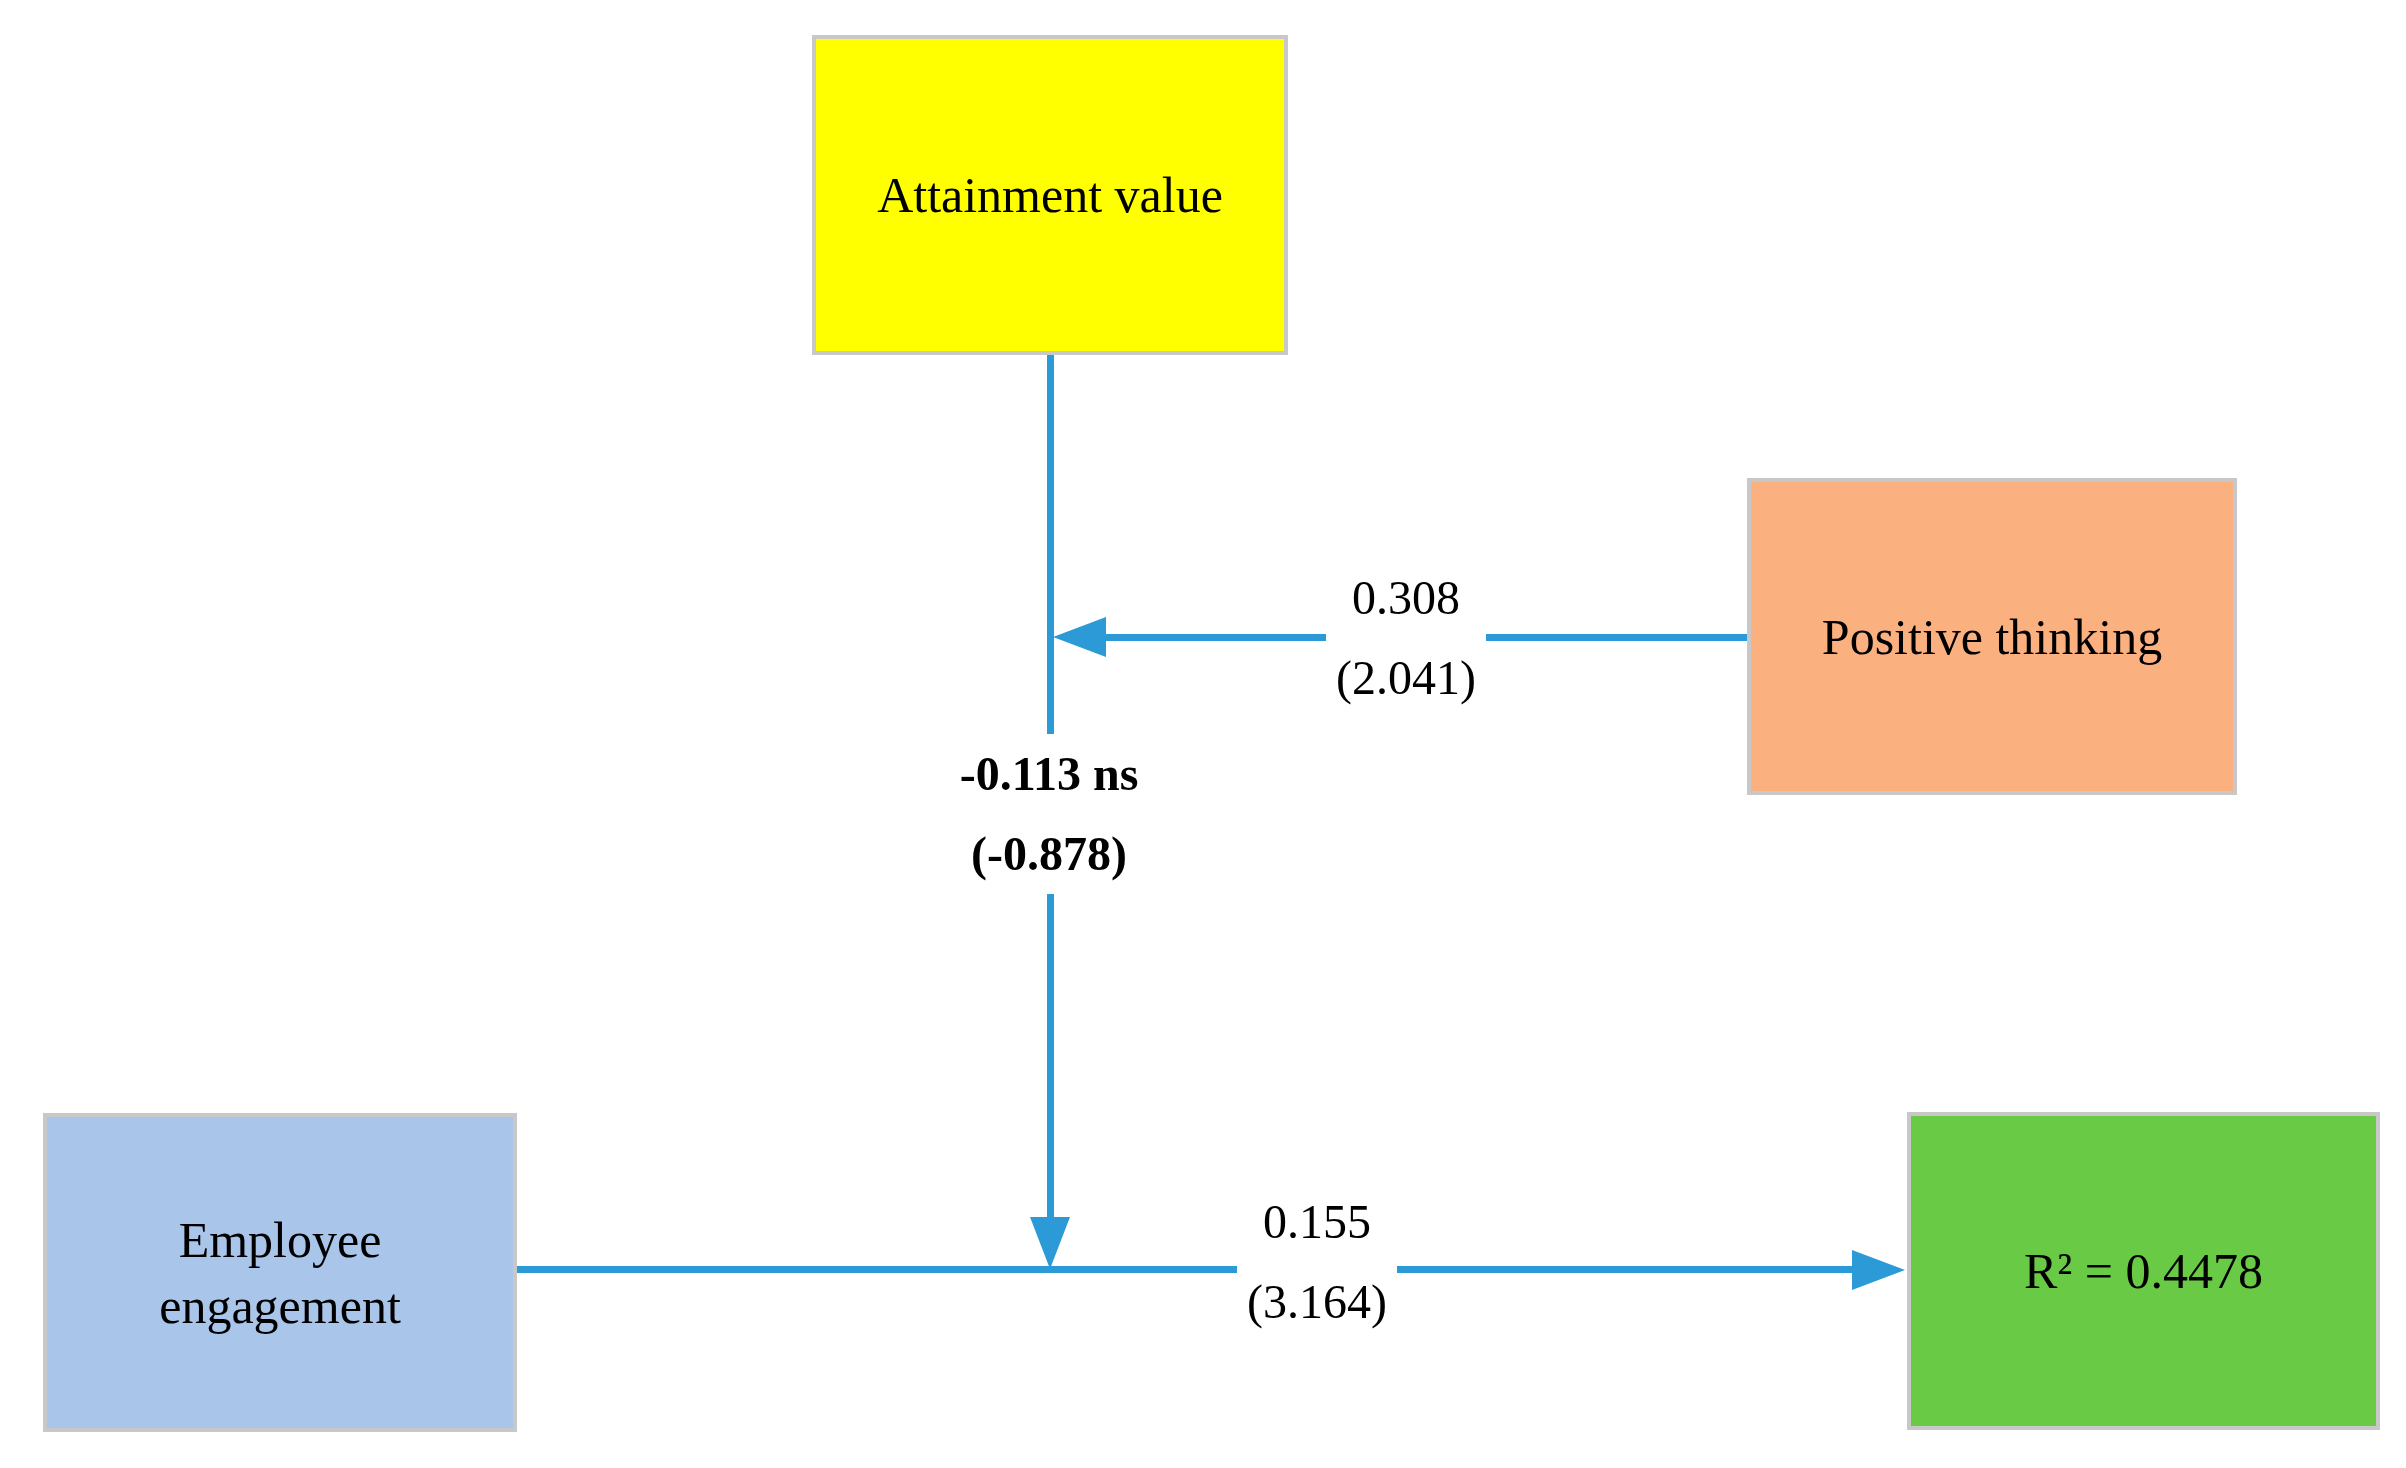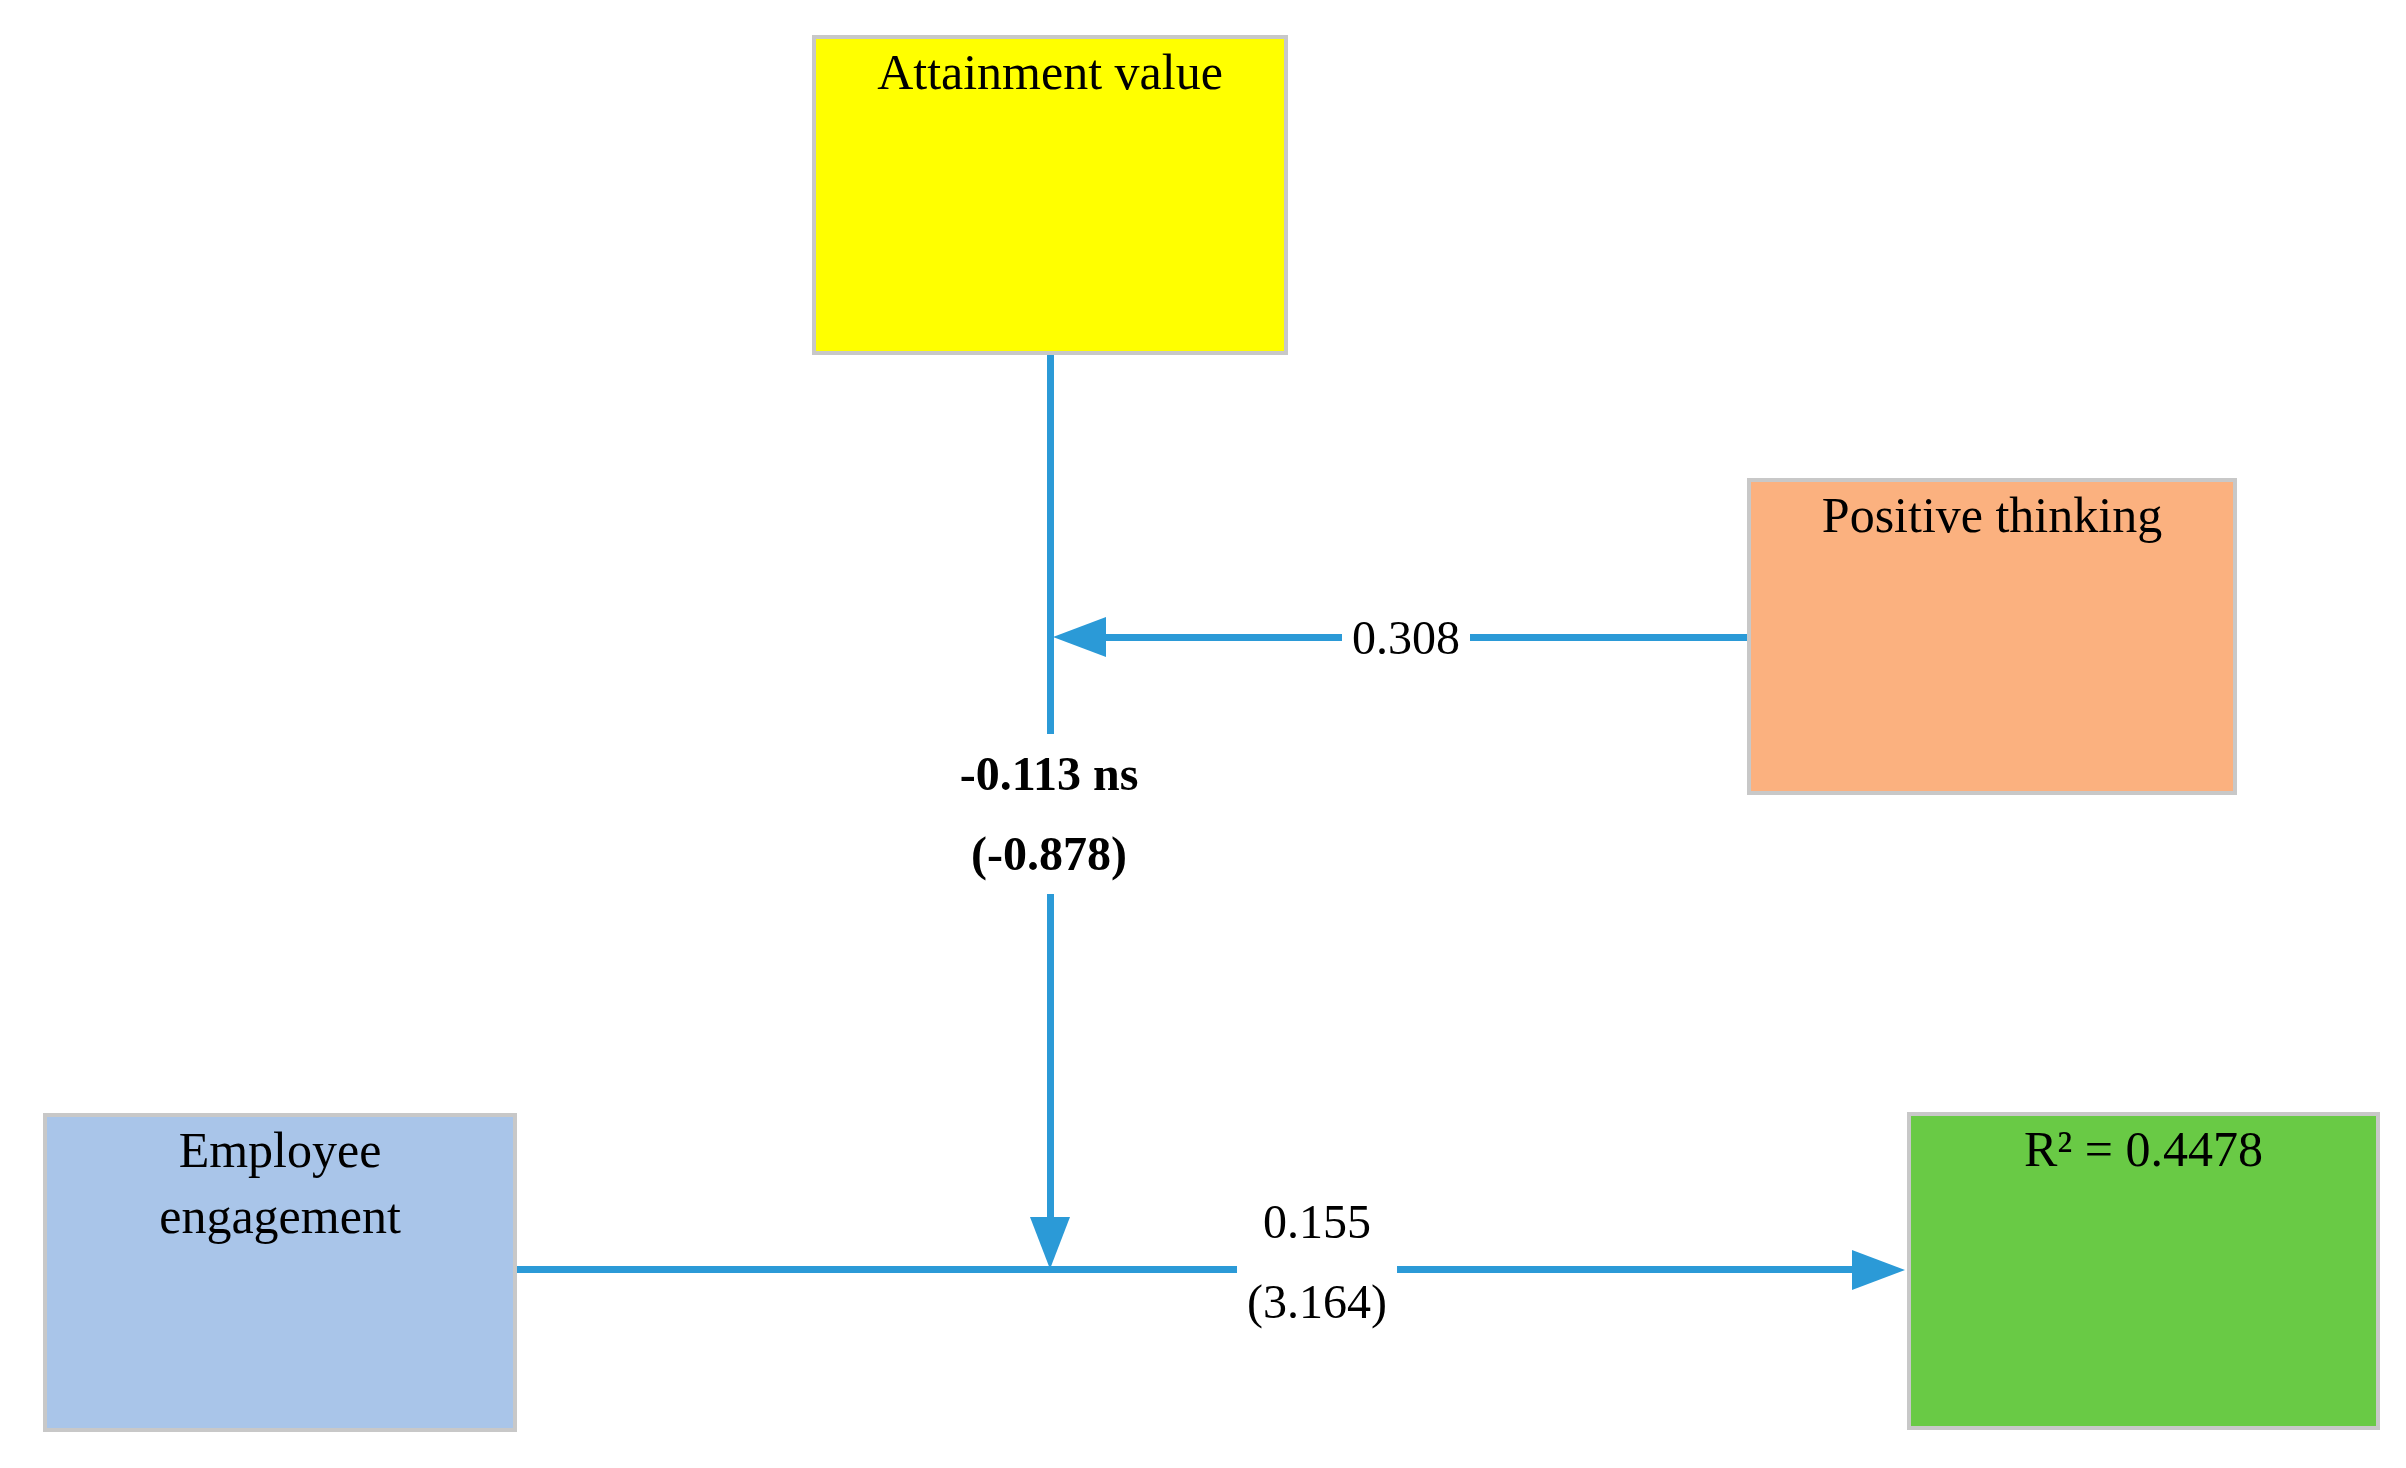--- a/index.html
+++ b/index.html
@@ -14,20 +14,21 @@
     background: #ffffff;
     overflow: hidden;
     font-family: "Liberation Serif", "DejaVu Serif", serif;
     color: #000000;
   }
   .node {
     position: absolute;
     border: 4px solid #C8C8C8;
     box-sizing: border-box;
     display: flex;
+    align-items: center;
     justify-content: center;
     text-align: center;
     font-size: 50px;
     line-height: 66px;
   }
   .node-inner {
     width: 92%;
   }
   .node-yellow { left: 812px; top: 35px;  width: 476px; height: 320px; background: #FFFF00; }
   .node-peach  { left: 1747px; top: 478px; width: 490px; height: 317px; background: #FBB17F; }
@@ -88,20 +89,21 @@
   <div class="line vline"></div>
   <div class="line hline1"></div>
   <div class="line hline2"></div>
 
   <div class="arrowhead head-left"></div>
   <div class="arrowhead head-down"></div>
   <div class="arrowhead head-right"></div>
 
   <div class="edge-label label-pt">
     <div>0.308</div>
+    <div>(2.041)</div>
   </div>
 
   <div class="edge-label label-mid">
     <div>-0.113 ns</div>
     <div>(-0.878)</div>
   </div>
 
   <div class="edge-label label-ee">
     <div>0.155</div>
     <div>(3.164)</div>

